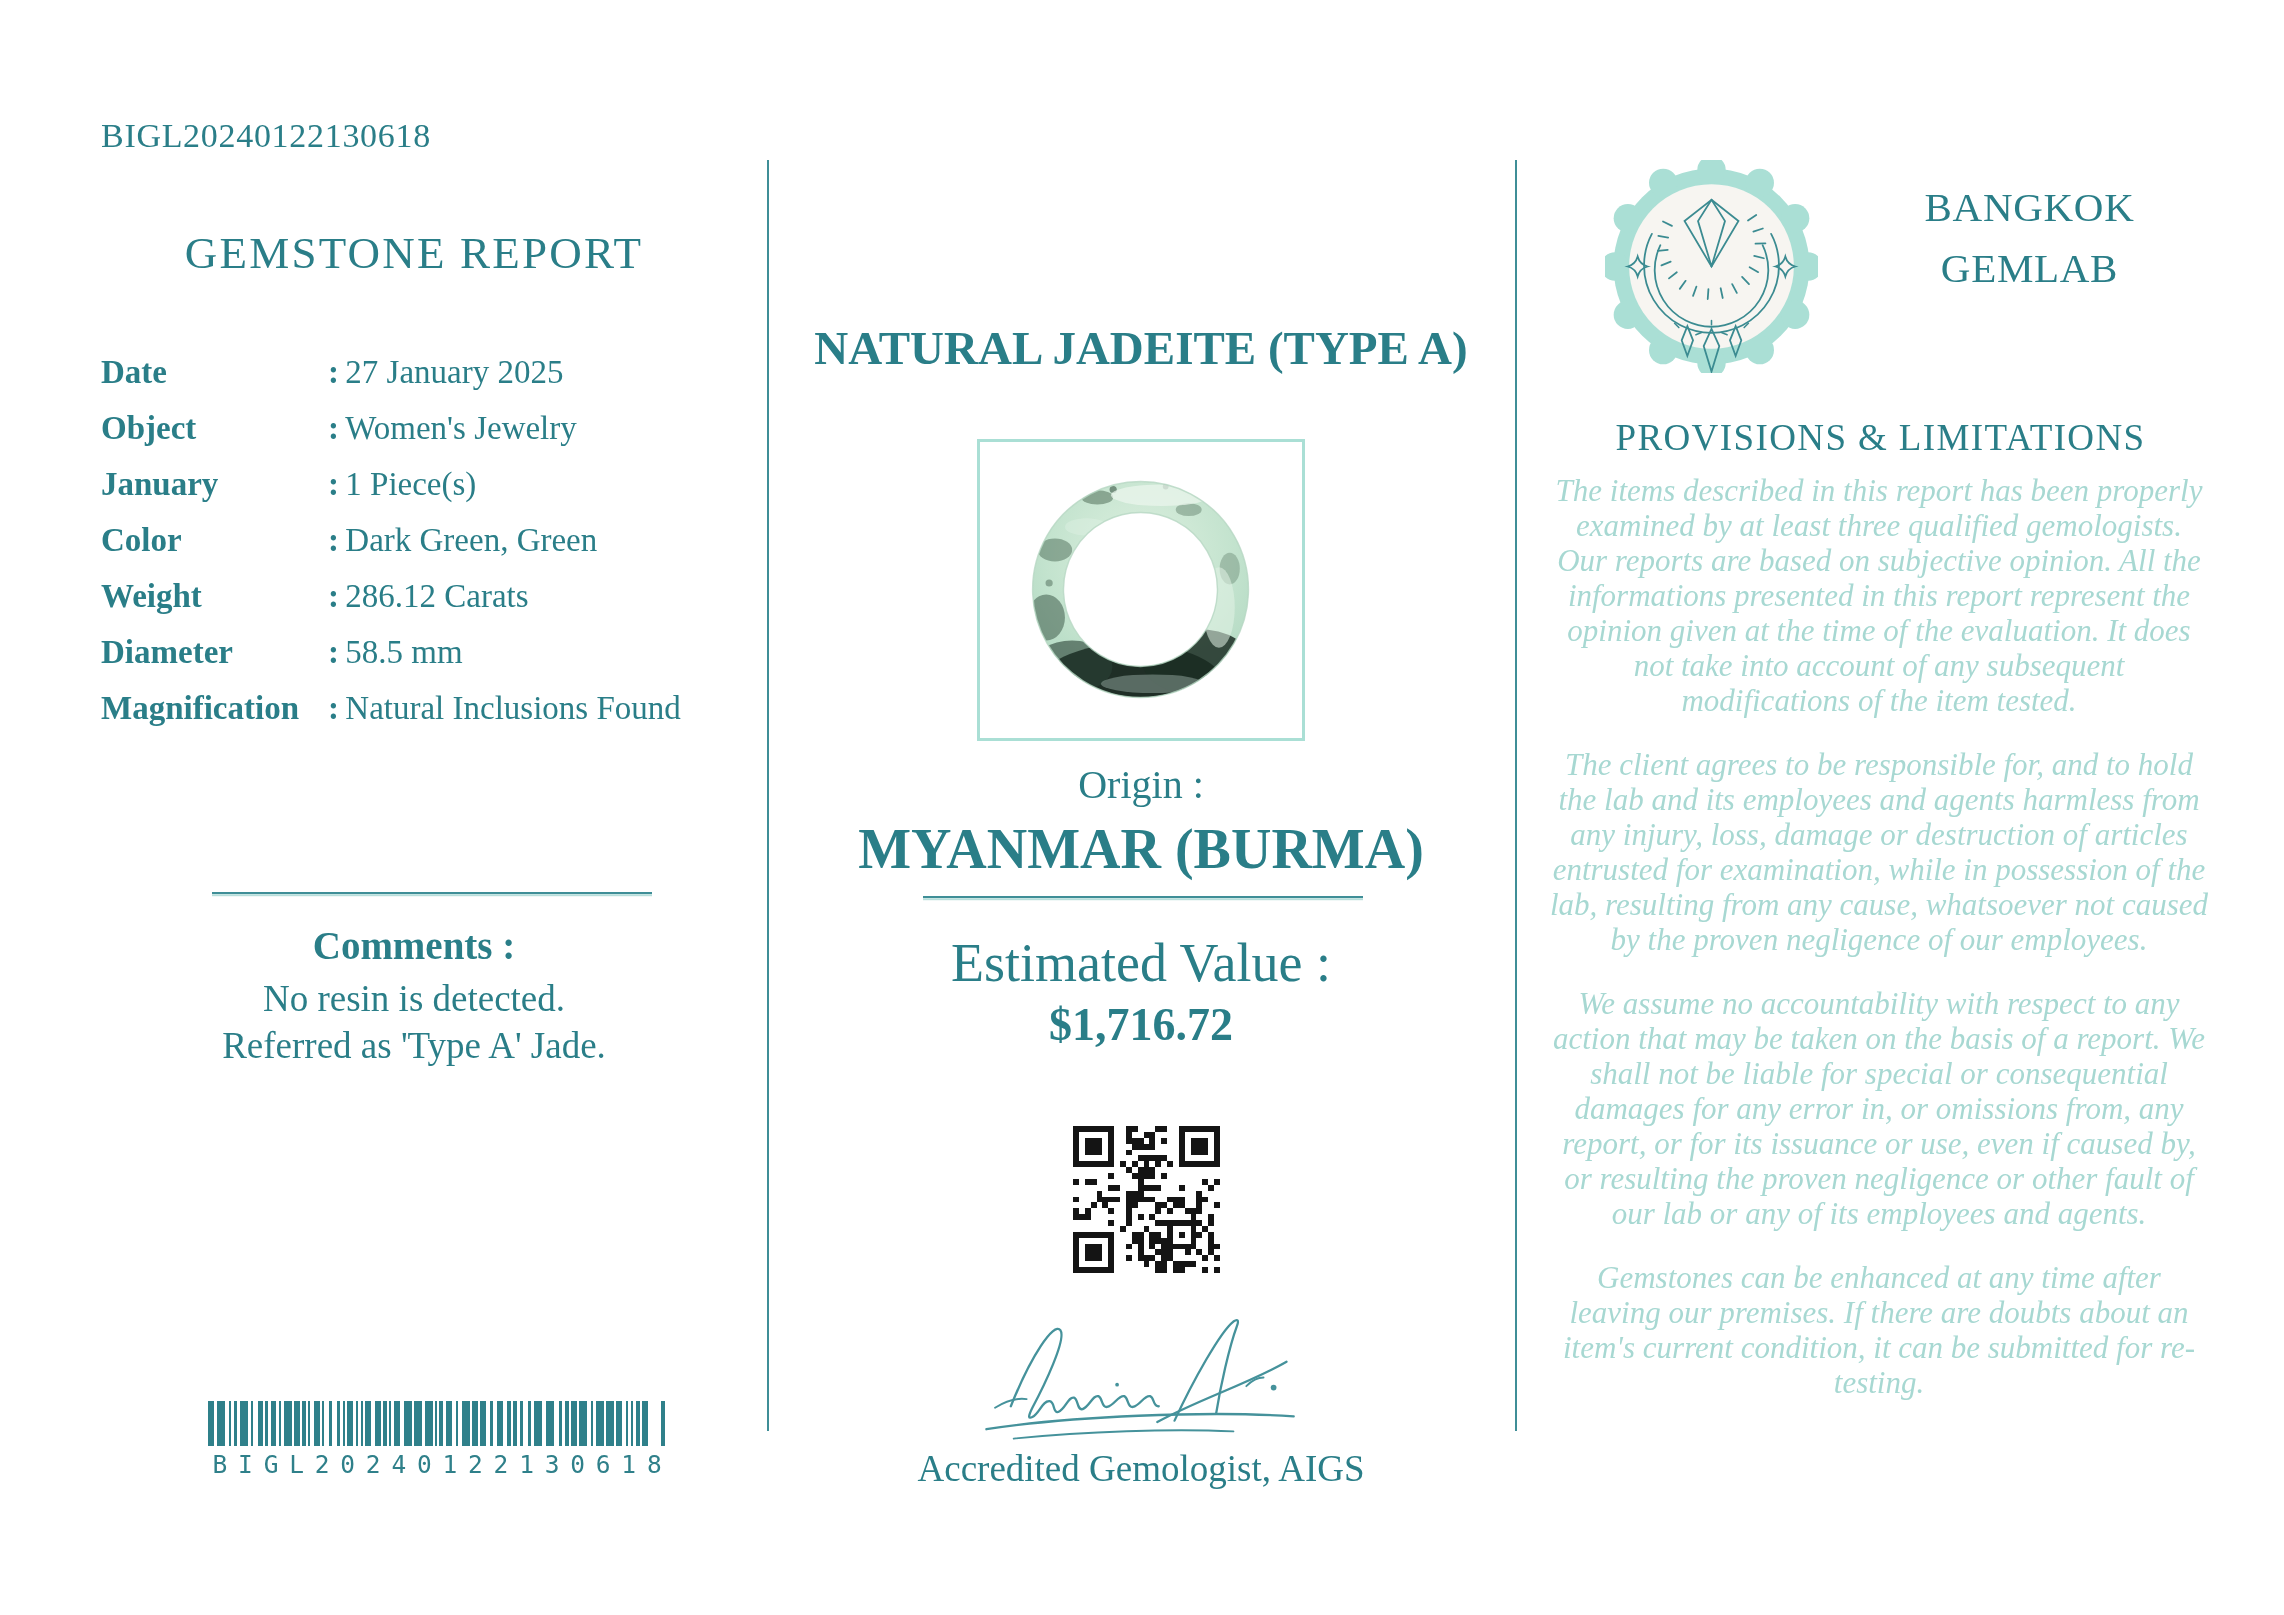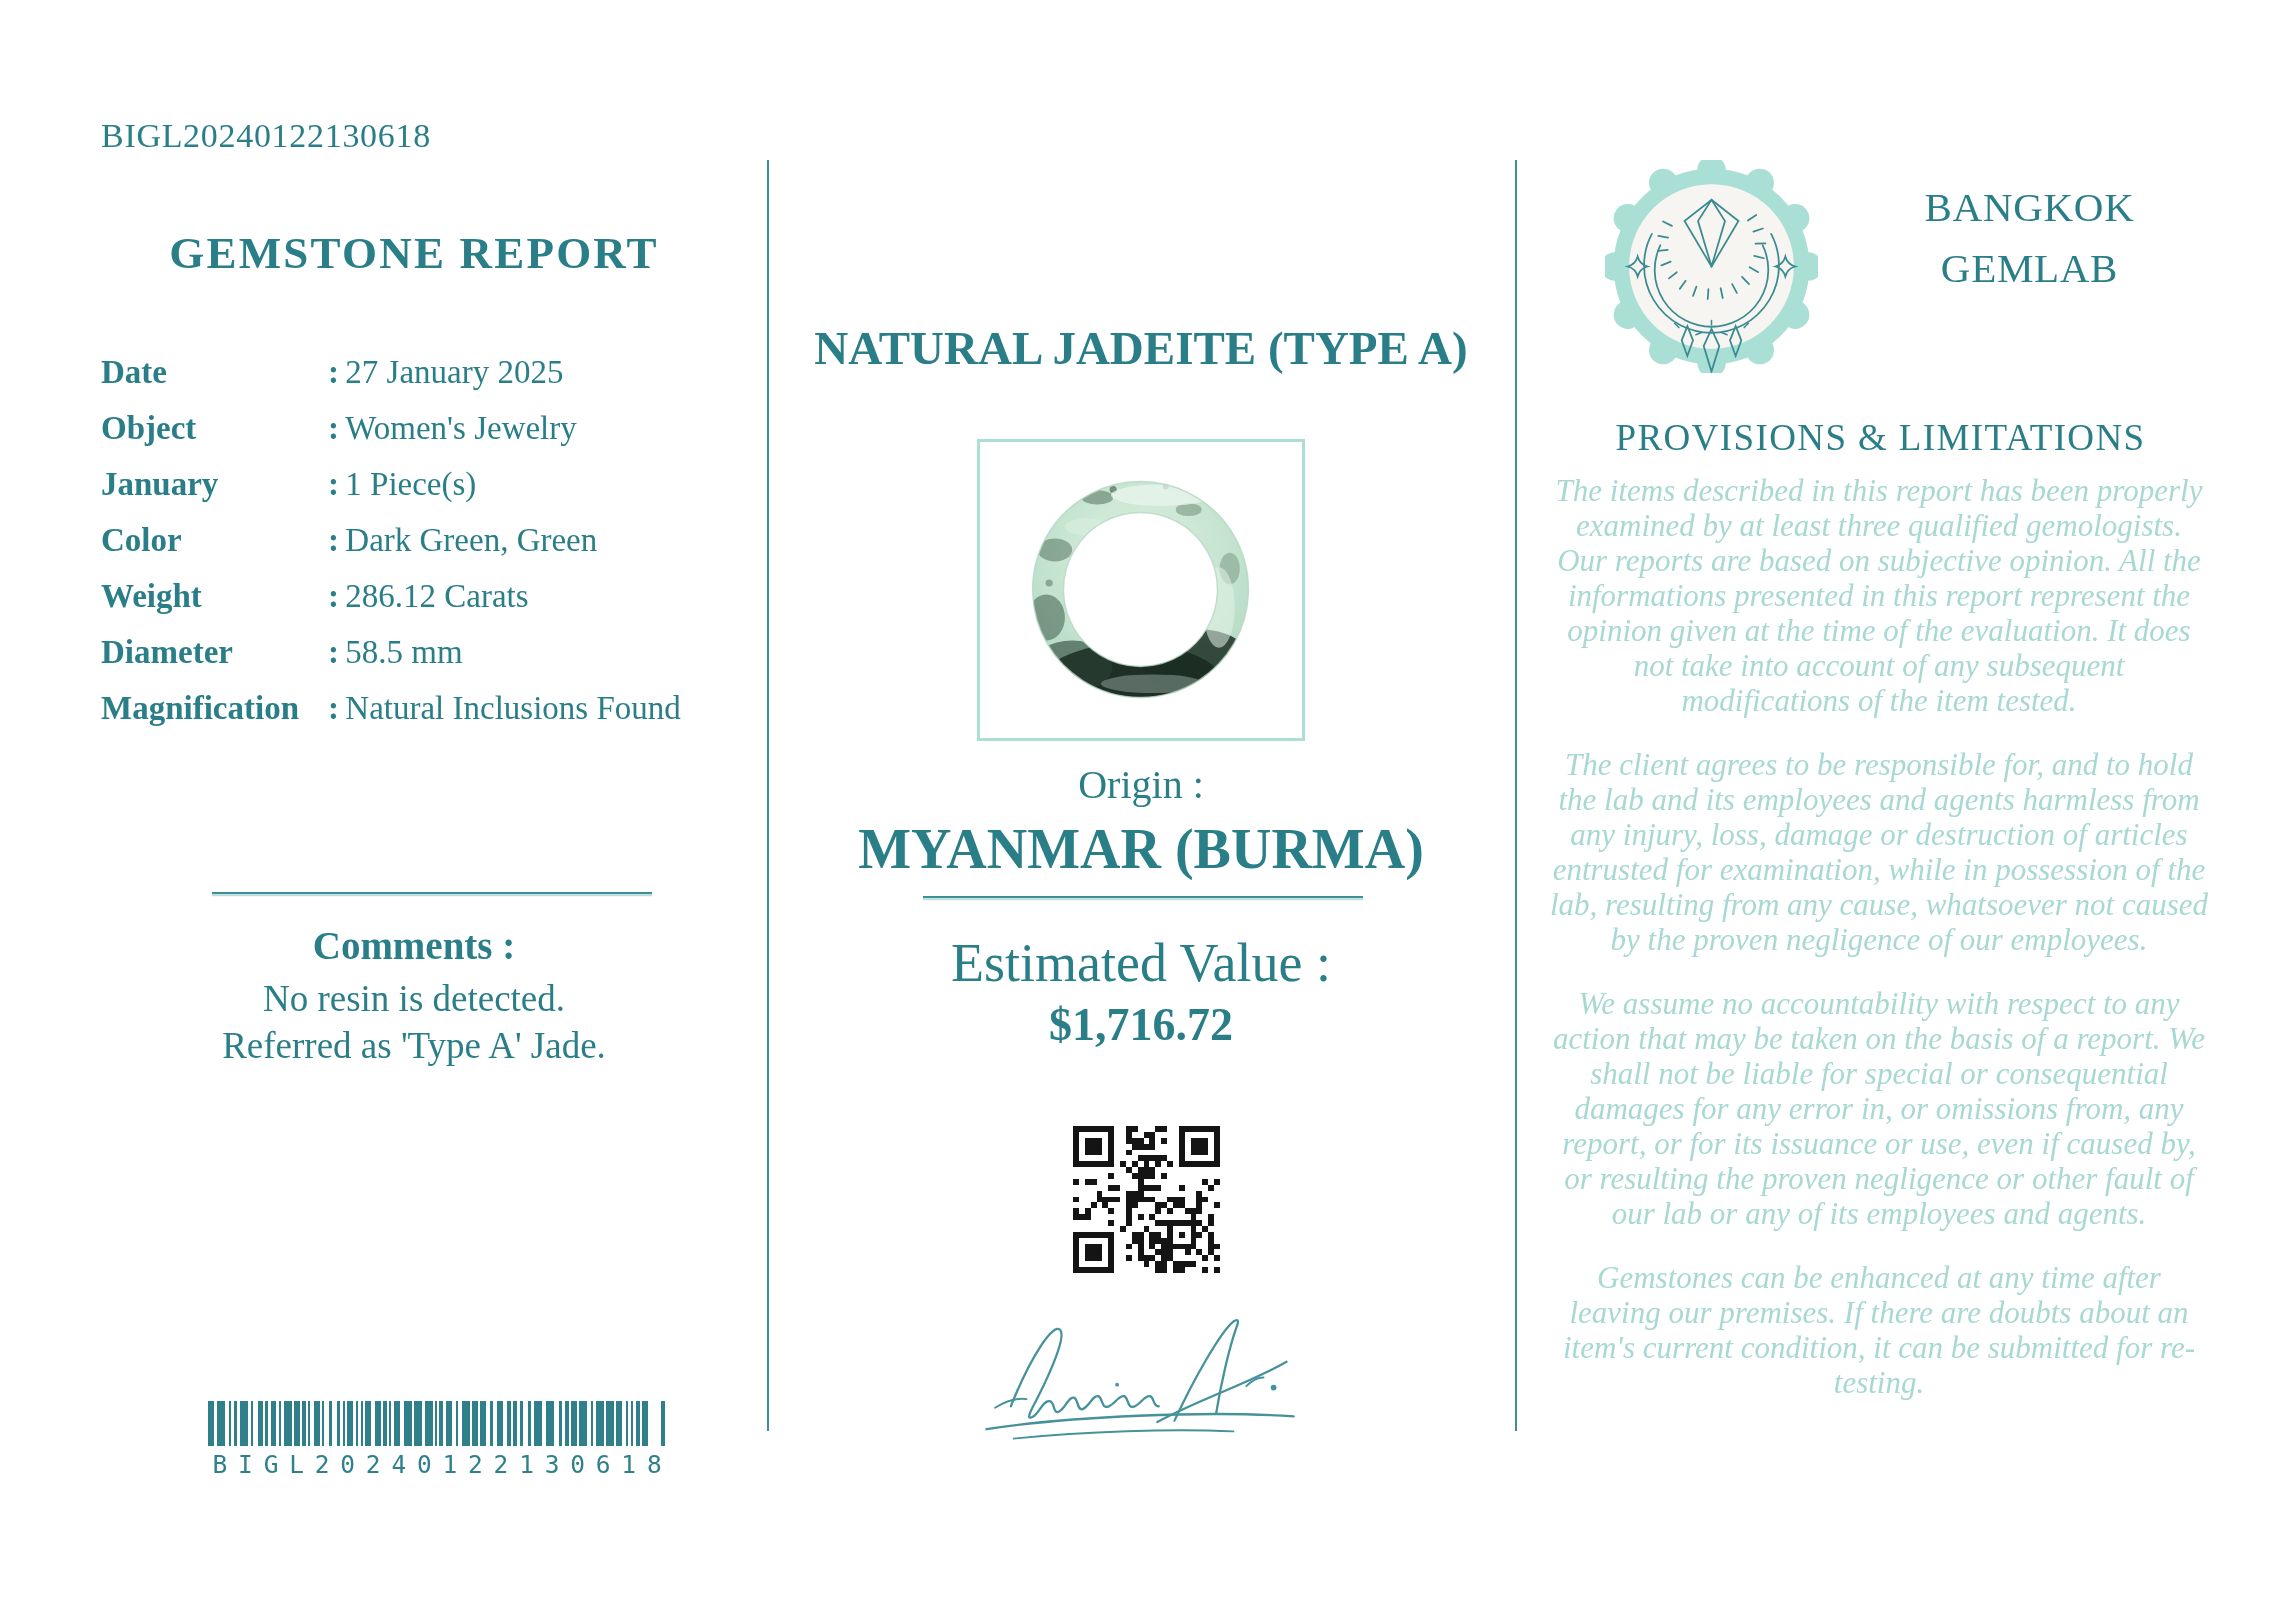--- a/index.html
+++ b/index.html
@@ -11,21 +11,21 @@
   .page{
     position:relative; width:2284px; height:1616px; background:#ffffff;
     font-family:"Liberation Serif","DejaVu Serif",serif; color:var(--teal);
     overflow:hidden;
   }
   .abs{position:absolute;}
   .center{text-align:center;}
 
   
   .serial{left:101px; top:117px; font-size:34px; letter-spacing:0.7px;}
-  .report-title{left:101px; top:227px; width:626px; font-size:45px; font-weight:bold; letter-spacing:2.2px;text-align:center;}
+  .report-title{left:101px; top:227px; width:626px; font-size:45px; font-weight:normal; letter-spacing:2.2px;text-align:center;}
   .fields{left:101px; top:344px; width:633px;}
   .field-row{display:flex; align-items:center; height:56px;}
   .f-label{flex:0 0 227px; font-size:33px; font-weight:bold; white-space:nowrap;}
   .f-colon{flex:0 0 17.3px; font-size:33px; font-weight:bold;}
   .f-value{flex:1; font-size:33px; white-space:nowrap;}
   .h-rule{height:2.2px; background:var(--rule); box-shadow:0 2.2px 0 rgba(170,216,213,.85);}
   .comments-rule{left:212px; top:892px; width:440px;}
   .comments-title{left:101px; top:923px; width:626px; font-size:39px; font-weight:bold;}
   .comments-lines{left:101px; top:975px; width:626px; font-size:37px; line-height:47px;}
   .barcode{left:208px; top:1401px; width:457px; height:45px;}
@@ -505,20 +505,21 @@
       <circle cx="206" cy="118" r="2.6" fill="#45929b" stroke="none"></circle>
       <path d="M286,168 C312,112 350,44 368,30 C374,26 376,28 373,36 C362,66 350,120 344,158"></path>
       <path d="M262,170 C316,140 390,116 442,86"></path>
       <path d="M386,120 C394,112 402,108 410,108" stroke-width="2.6"></path>
       <circle cx="424" cy="122" r="4" fill="#45929b" stroke="none"></circle>
       <path d="M24,180 C140,162 330,154 452,162"></path>
       <path d="M62,193 C160,183 282,179 368,183" stroke-width="2.6"></path>
     </g>
   </svg>
 
+  <div class="abs mid gemologist center">Accredited Gemologist, AIGS</div>
 
   <svg class="abs lab-logo" viewBox="0 0 300 300">
     <g fill="#aadfd5" id="logo-blob">
       <circle cx="150" cy="150" r="138"></circle>
       <circle cx="286" cy="150" r="20"></circle>
         <circle cx="267.8" cy="218" r="20"></circle>
       <circle cx="218" cy="267.8" r="20"></circle>
         <circle cx="150" cy="286" r="20"></circle>
       <circle cx="82" cy="267.8" r="20"></circle>
         <circle cx="32.2" cy="218" r="20"></circle>

